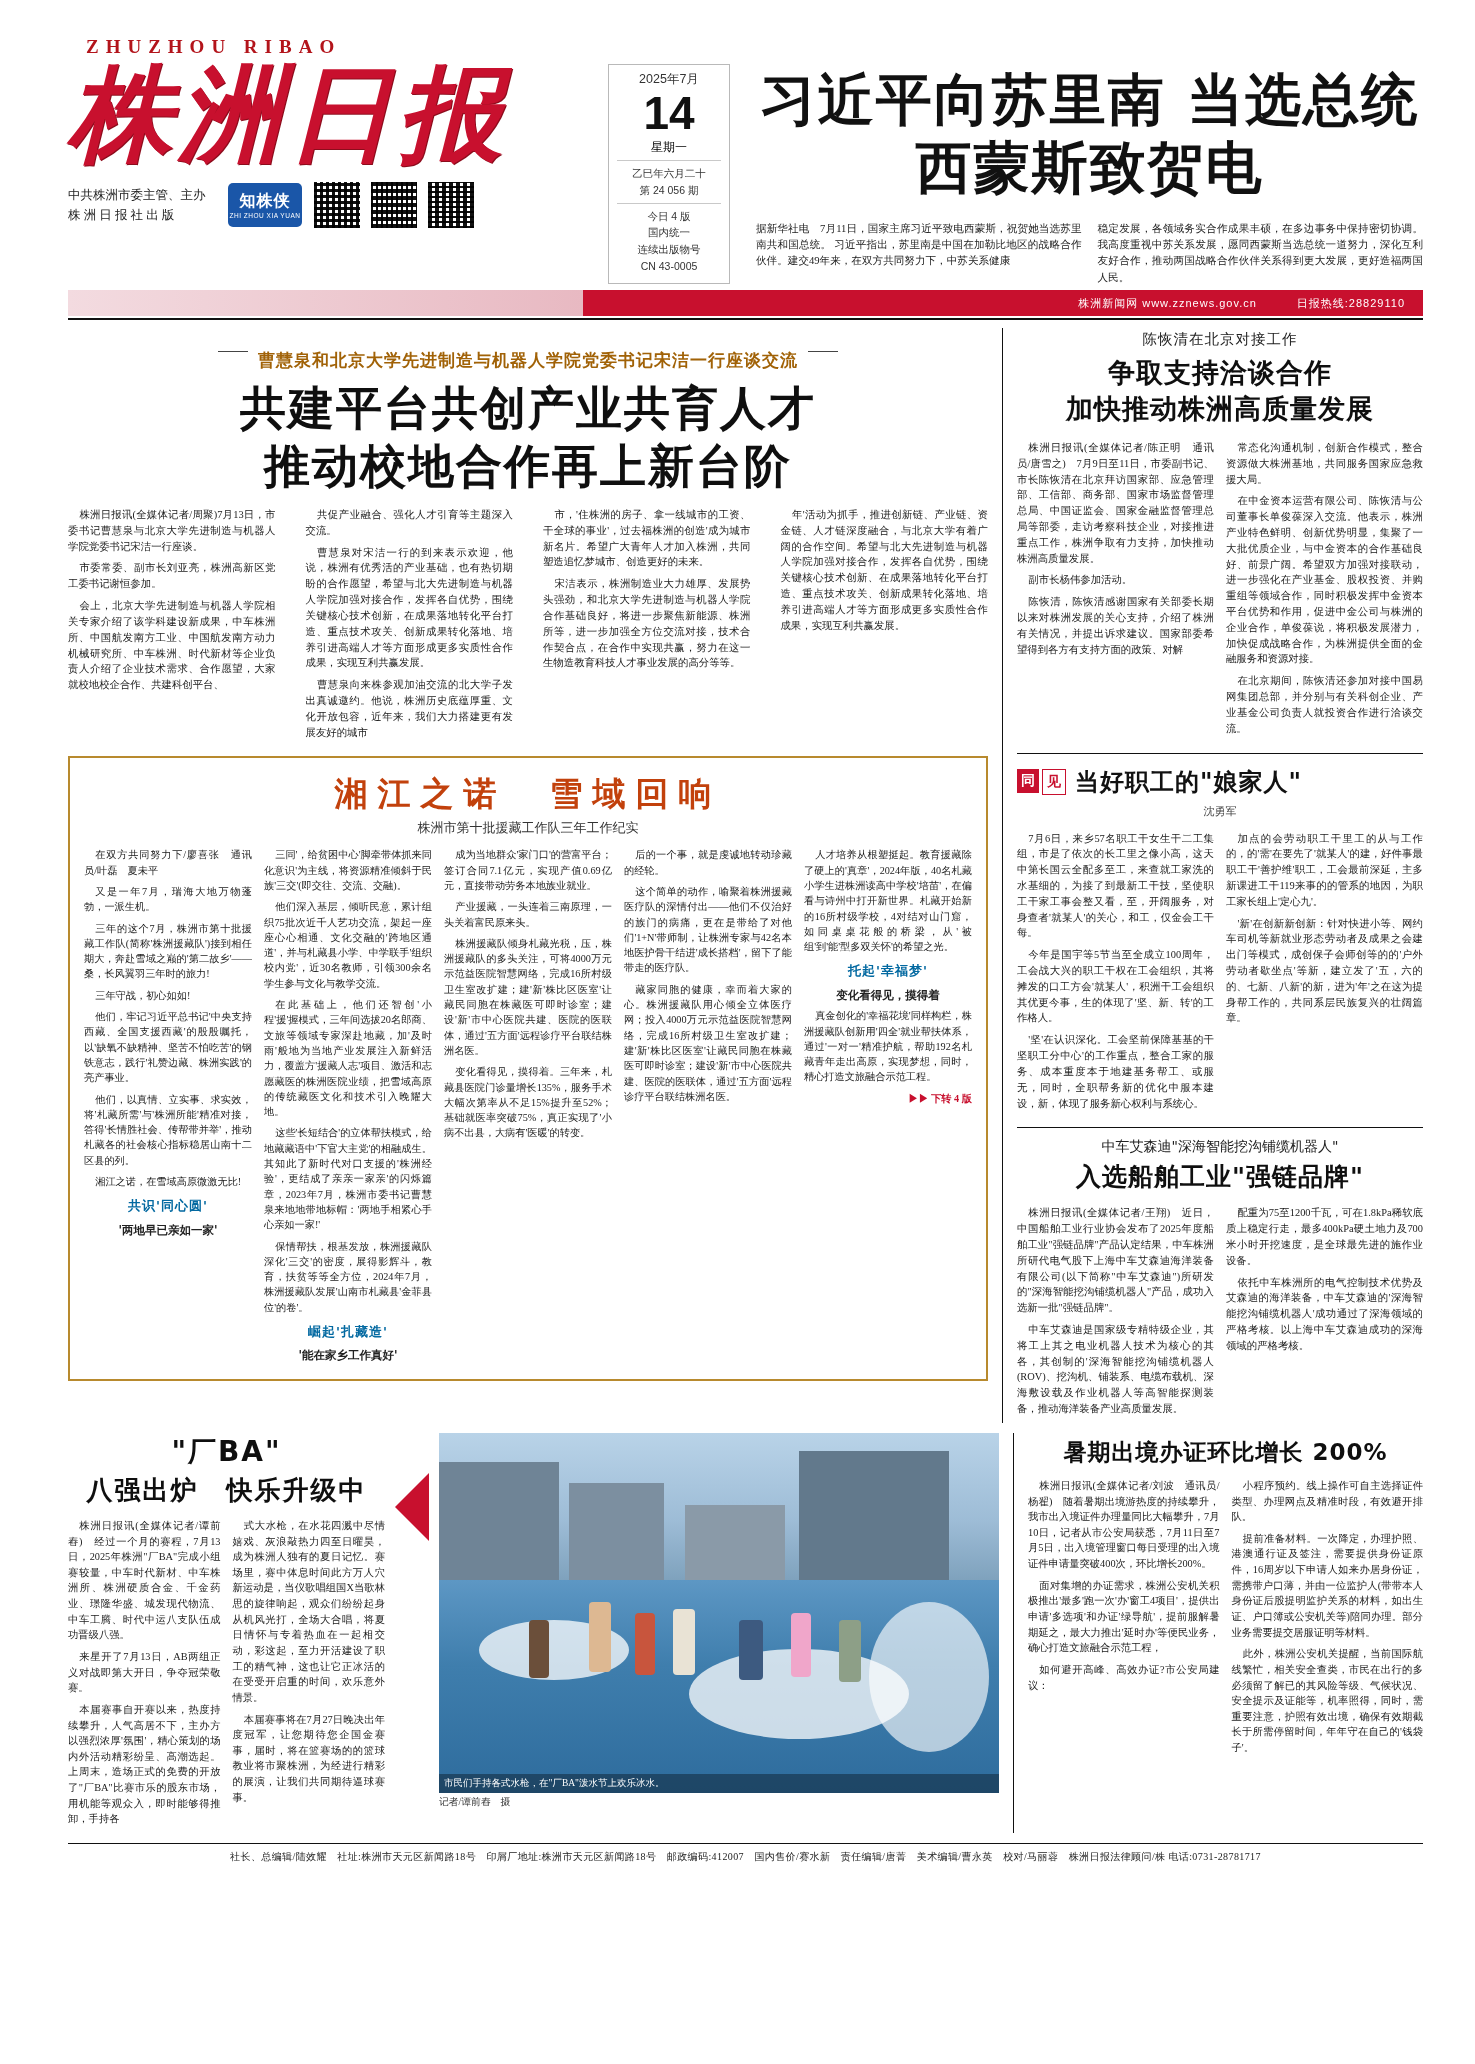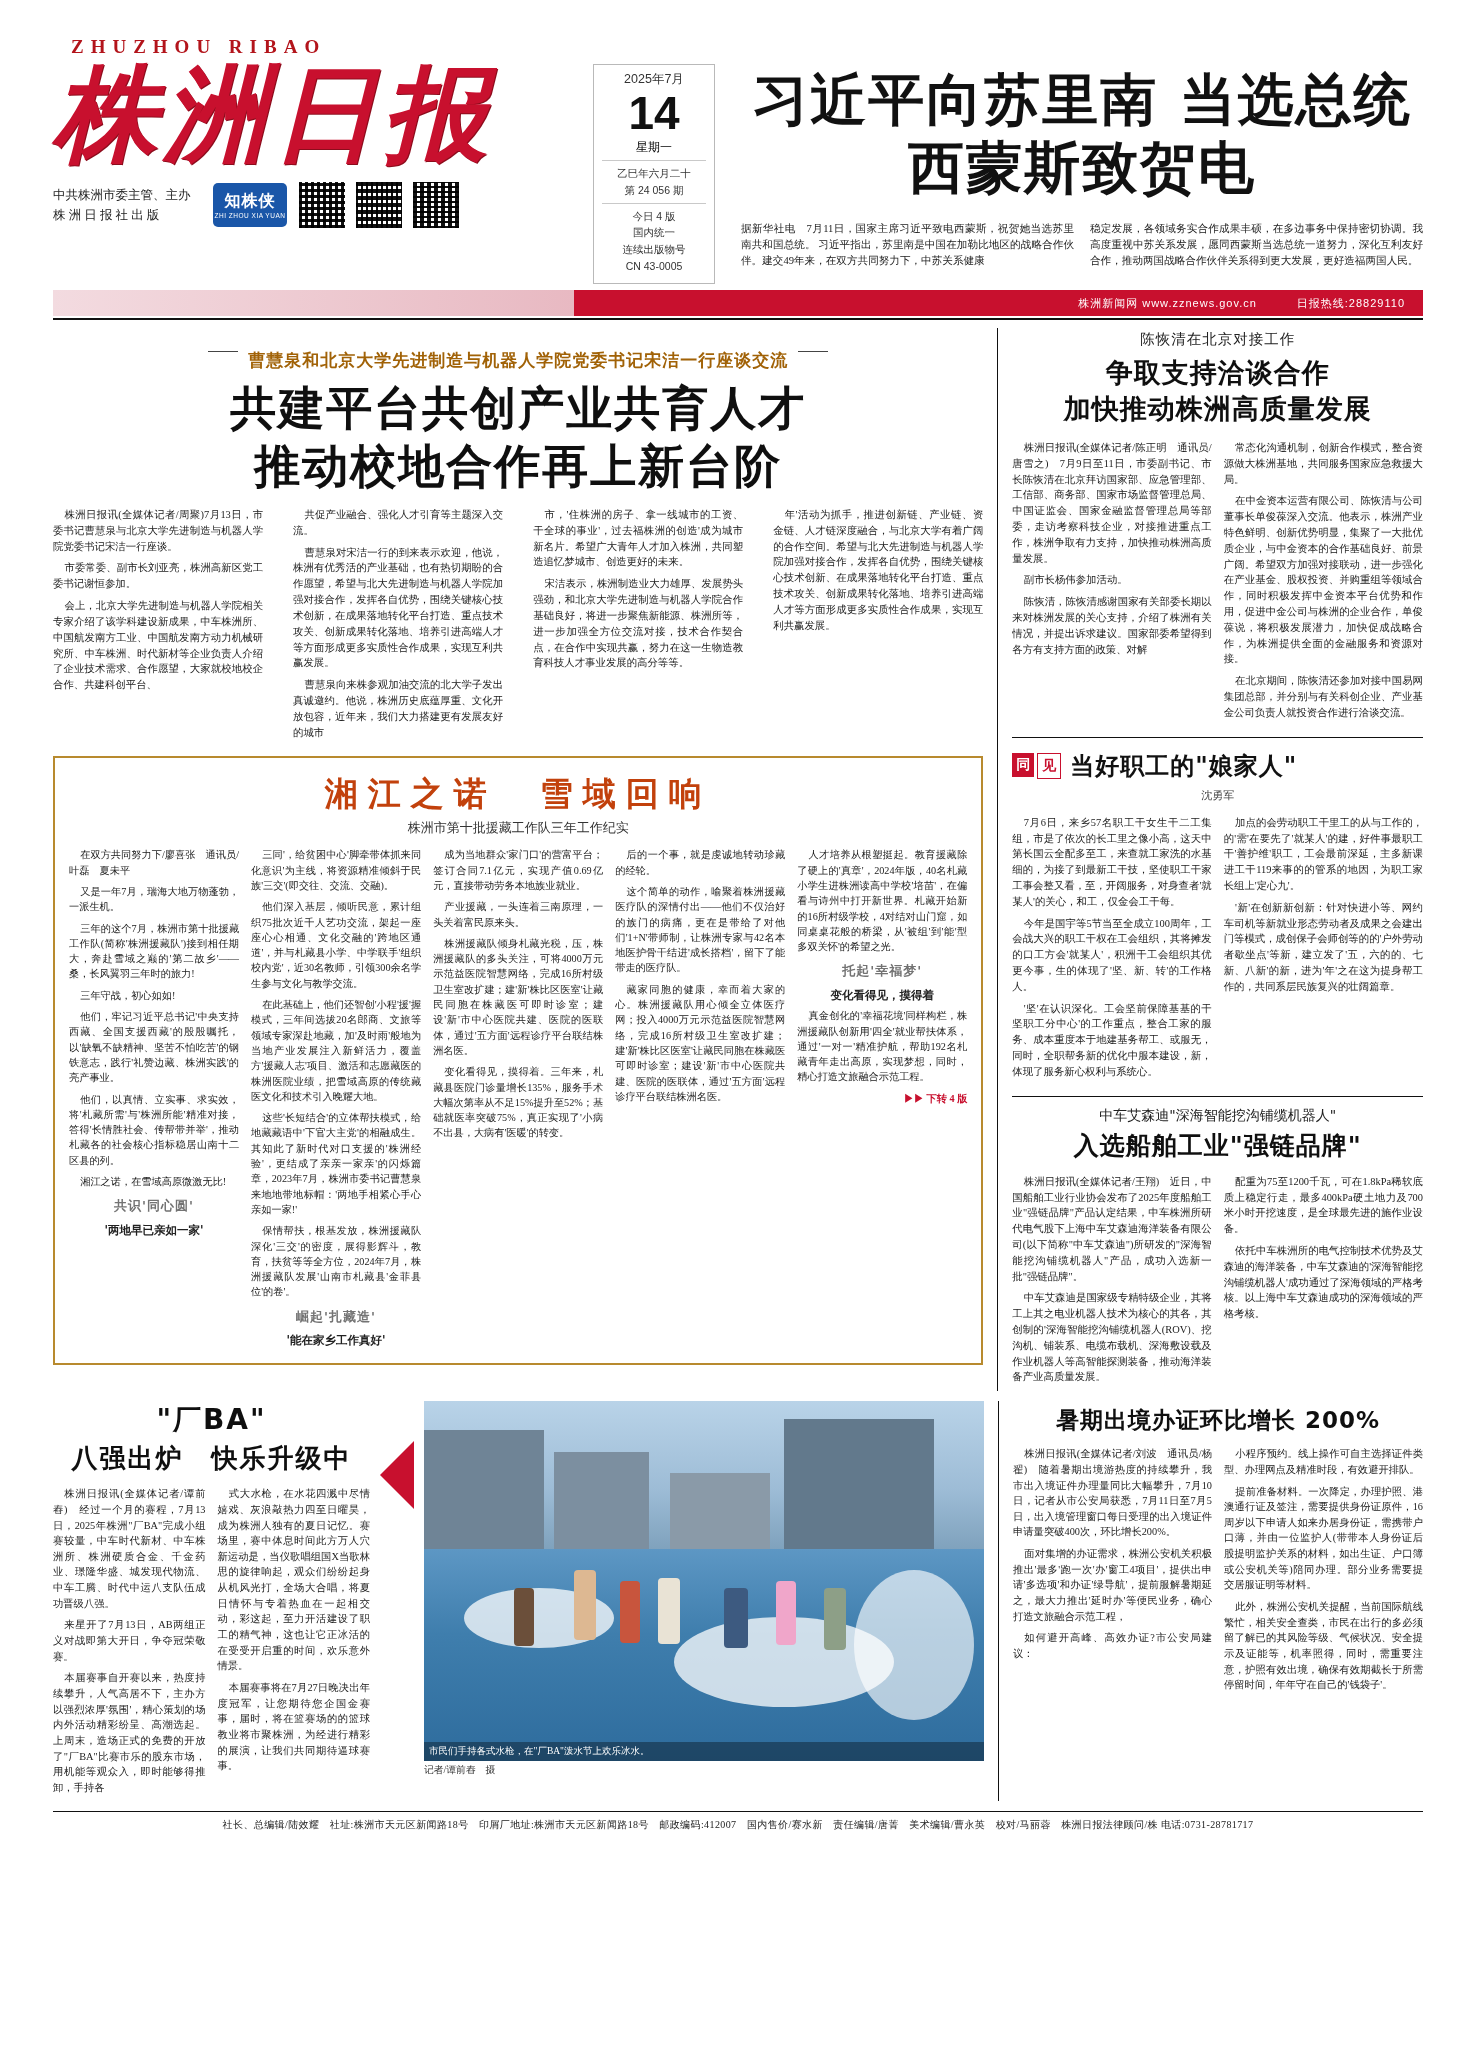--- a/index.html
+++ b/index.html
@@ -7,21 +7,21 @@
     width:1475px;
     background:#fff;
     font-family:"Liberation Serif", serif;
     color:#111;
   }
   .page{
     position:relative;
     width:1475px;
     height:2064px;
     box-sizing:border-box;
-    padding:36px 52px 0 53px;
+    padding:36px 52px 0 68px;
     overflow:hidden;
     border-radius:13px;
   }
   
   .masthead{
     display:flex;
     align-items:flex-start;
     height:248px;
   }
   .logo-col{width:540px;}
@@ -219,21 +219,21 @@
     font-family:"DejaVu Sans",sans-serif;
   }
   .feature .cols{
     display:flex;gap:12px;
     font-size:10.2px;line-height:1.5;text-align:justify;color:#1b1b1b;
   }
   .feature .cols > div{flex:1;}
   .feature .cols p{margin:0 0 6px;text-indent:1.1em;}
   .feature .cols h4{
     margin:7px 0 5px;text-align:center;font-size:13px;font-weight:bold;
-    font-family:"DejaVu Sans",sans-serif;color:#737373;letter-spacing:1px;text-indent:0;
+    font-family:"DejaVu Sans",sans-serif;color:#0369a1;letter-spacing:1px;text-indent:0;
   }
   .feature .cols h5{
     margin:6px 0 4px;text-align:center;font-size:11.5px;font-weight:bold;
     font-family:"DejaVu Sans",sans-serif;color:#222;text-indent:0;
   }
   .jump{color:#c8102e;font-weight:bold;text-align:right;display:block;}
   
   .tongjian{
     display:flex;align-items:center;gap:9px;margin:12px 0 6px;
   }

